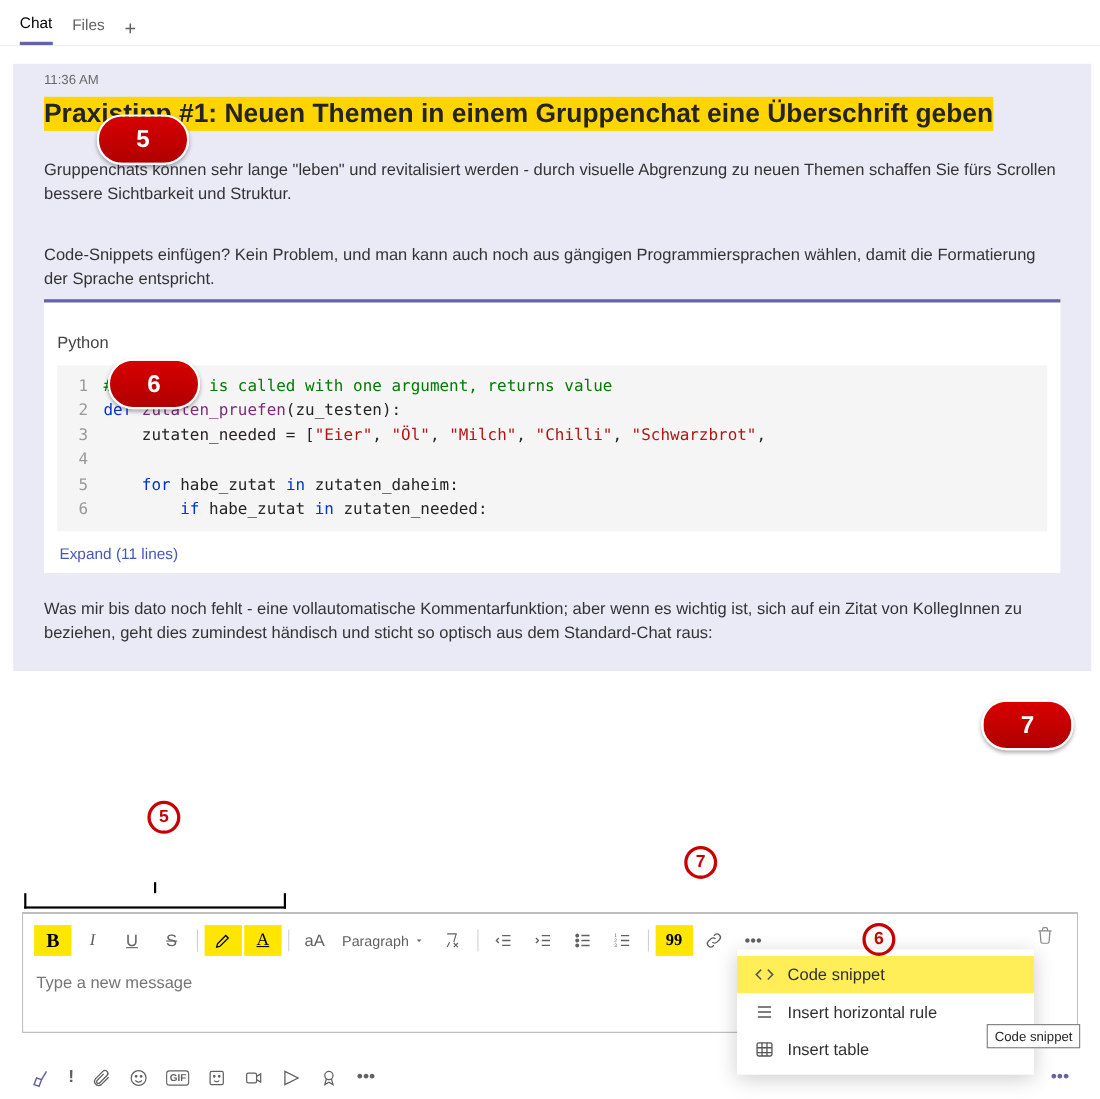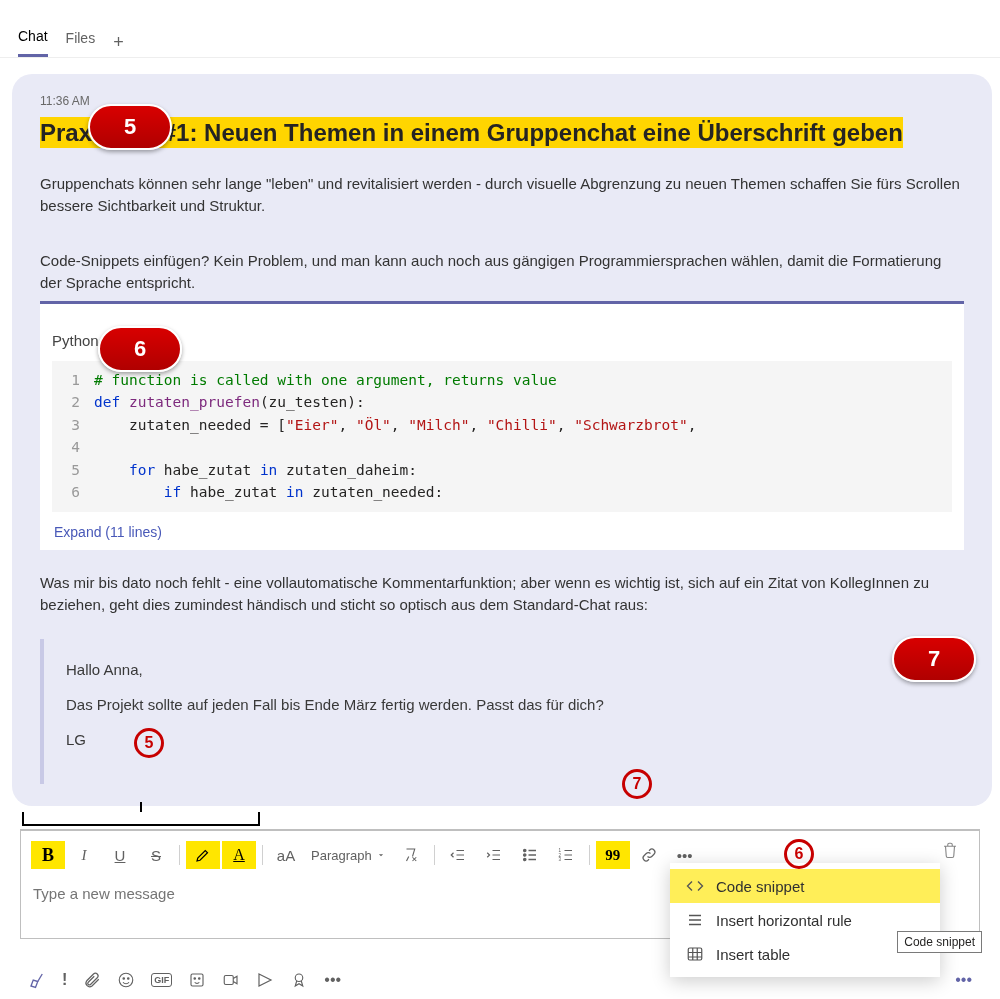--- a/index.html
+++ b/index.html
@@ -1,24 +1,24 @@
 <!DOCTYPE html>
 <html><head>
 <meta charset="utf-8">
 <style>
 * { box-sizing: border-box; margin: 0; padding: 0; }
 body { font-family: "Segoe UI", -apple-system, sans-serif; background: #fff; width: 1000px; height: 999px; overflow: hidden; font-size: 14px; color: #252423; }
 
-.top-tabs { display: flex; align-items: center; gap: 18px; padding: 28px 18px 0; border-bottom: 1px solid #eee; }
+.top-tabs { display: flex; align-items: center; gap: 18px; padding: 12px 18px 0; border-bottom: 1px solid #eee; }
 .top-tabs .tab { color: #616161; font-size: 14px; padding-bottom: 10px; cursor: pointer; }
 .top-tabs .tab.active { color: #000; border-bottom: 3px solid #6264a7; }
 .top-tabs .plus { color: #616161; font-size: 18px; font-weight: 300; cursor: pointer; }
 
 .content { padding: 16px 8px 0 12px; }
-.msg-card { background: #e9eaf6; padding: 20px 28px 22px; position: relative; border-radius: 20px; }
+.msg-card { background: #e9eaf6; padding: 7px 28px 22px; position: relative; }
 .ts { color: #686868; font-size: 12px; }
 .heading { background: #ffd500; font-size: 24px; font-weight: 700; display: inline; line-height: 1.45; box-decoration-break: clone; -webkit-box-decoration-break: clone; padding: 2px 0; }
 .heading-wrap { margin-top: 8px; }
 .body-p { font-size: 15px; color: #333; margin-top: 22px; line-height: 1.5; }
 .body-p.sm-top { margin-top: 32px; }
 
 .code-card { background: #fff; border-top: 3px solid #6264a7; margin-top: 6px; }
 .code-lang { padding: 12px 12px 6px; color: #444; font-size: 15px; margin-top: 16px; }
 .code-body { background: #f5f5f5; margin: 6px 12px 8px; position: relative; padding: 8px 0; }
 .code-line { display: flex; font-family: "Consolas", monospace; font-size: 14.5px; line-height: 1.55; }
@@ -103,25 +103,20 @@
           <div class="code-line">
             <span class="ln">6</span>
             <span class="lc"><span>        </span><span class="c-kw">if</span><span> habe_zutat </span><span class="c-kw">in</span><span> zutaten_needed:</span></span>
           </div>
         </div>
       <div class="expand">Expand (11 lines)</div>
     </div>
 
     <p class="body-p">Was mir bis dato noch fehlt - eine vollautomatische Kommentarfunktion; aber wenn es wichtig ist, sich auf ein Zitat von KollegInnen zu beziehen, geht dies zumindest händisch und sticht so optisch aus dem Standard-Chat raus:</p>
 
-    <div class="quote">
-      <p>Hallo Anna,</p>
-      <p>Das Projekt sollte auf jeden Fall bis Ende März fertig werden. Passt das für dich?</p>
-      <p>LG</p>
-    </div>
 
     <span class="clock-icon">
       <svg width="18" height="18" viewBox="0 0 24 24" fill="none" stroke="currentColor" stroke-width="1.6">
           <circle cx="12" cy="12" r="9"></circle>
           <path d="M12 7v5l3 2"></path>
         </svg>
     </span>
   </div>
 </div>
 

